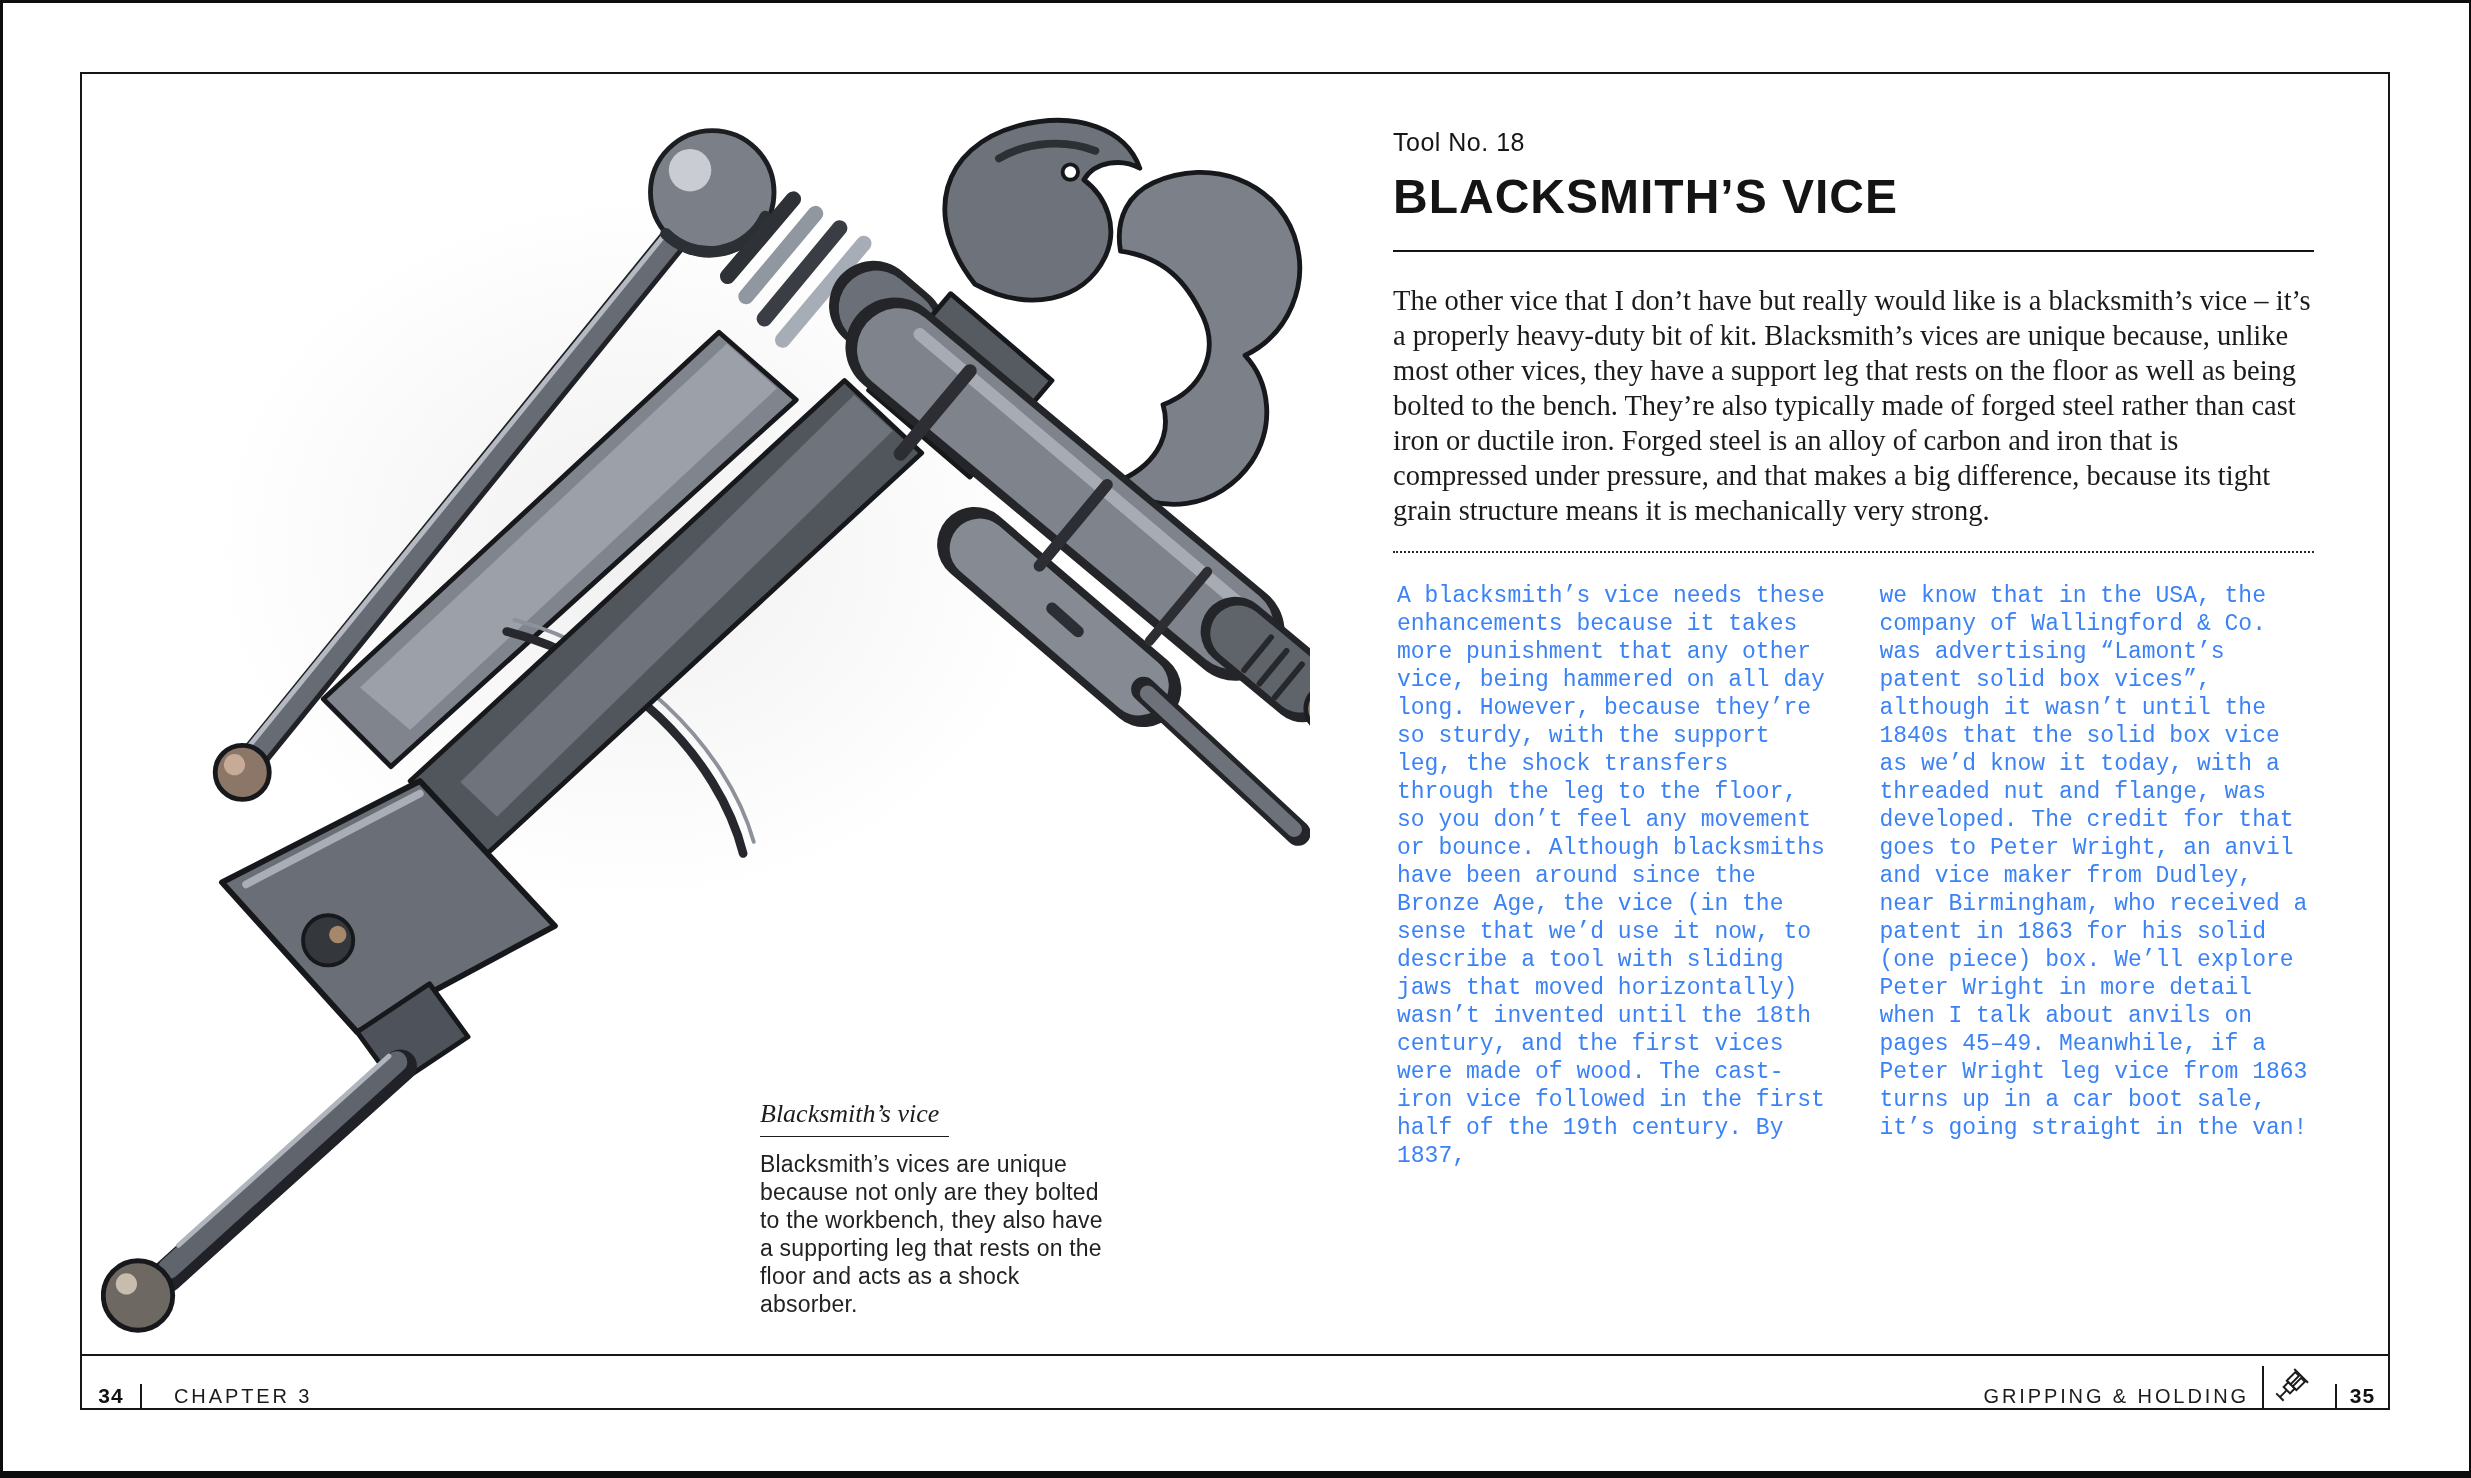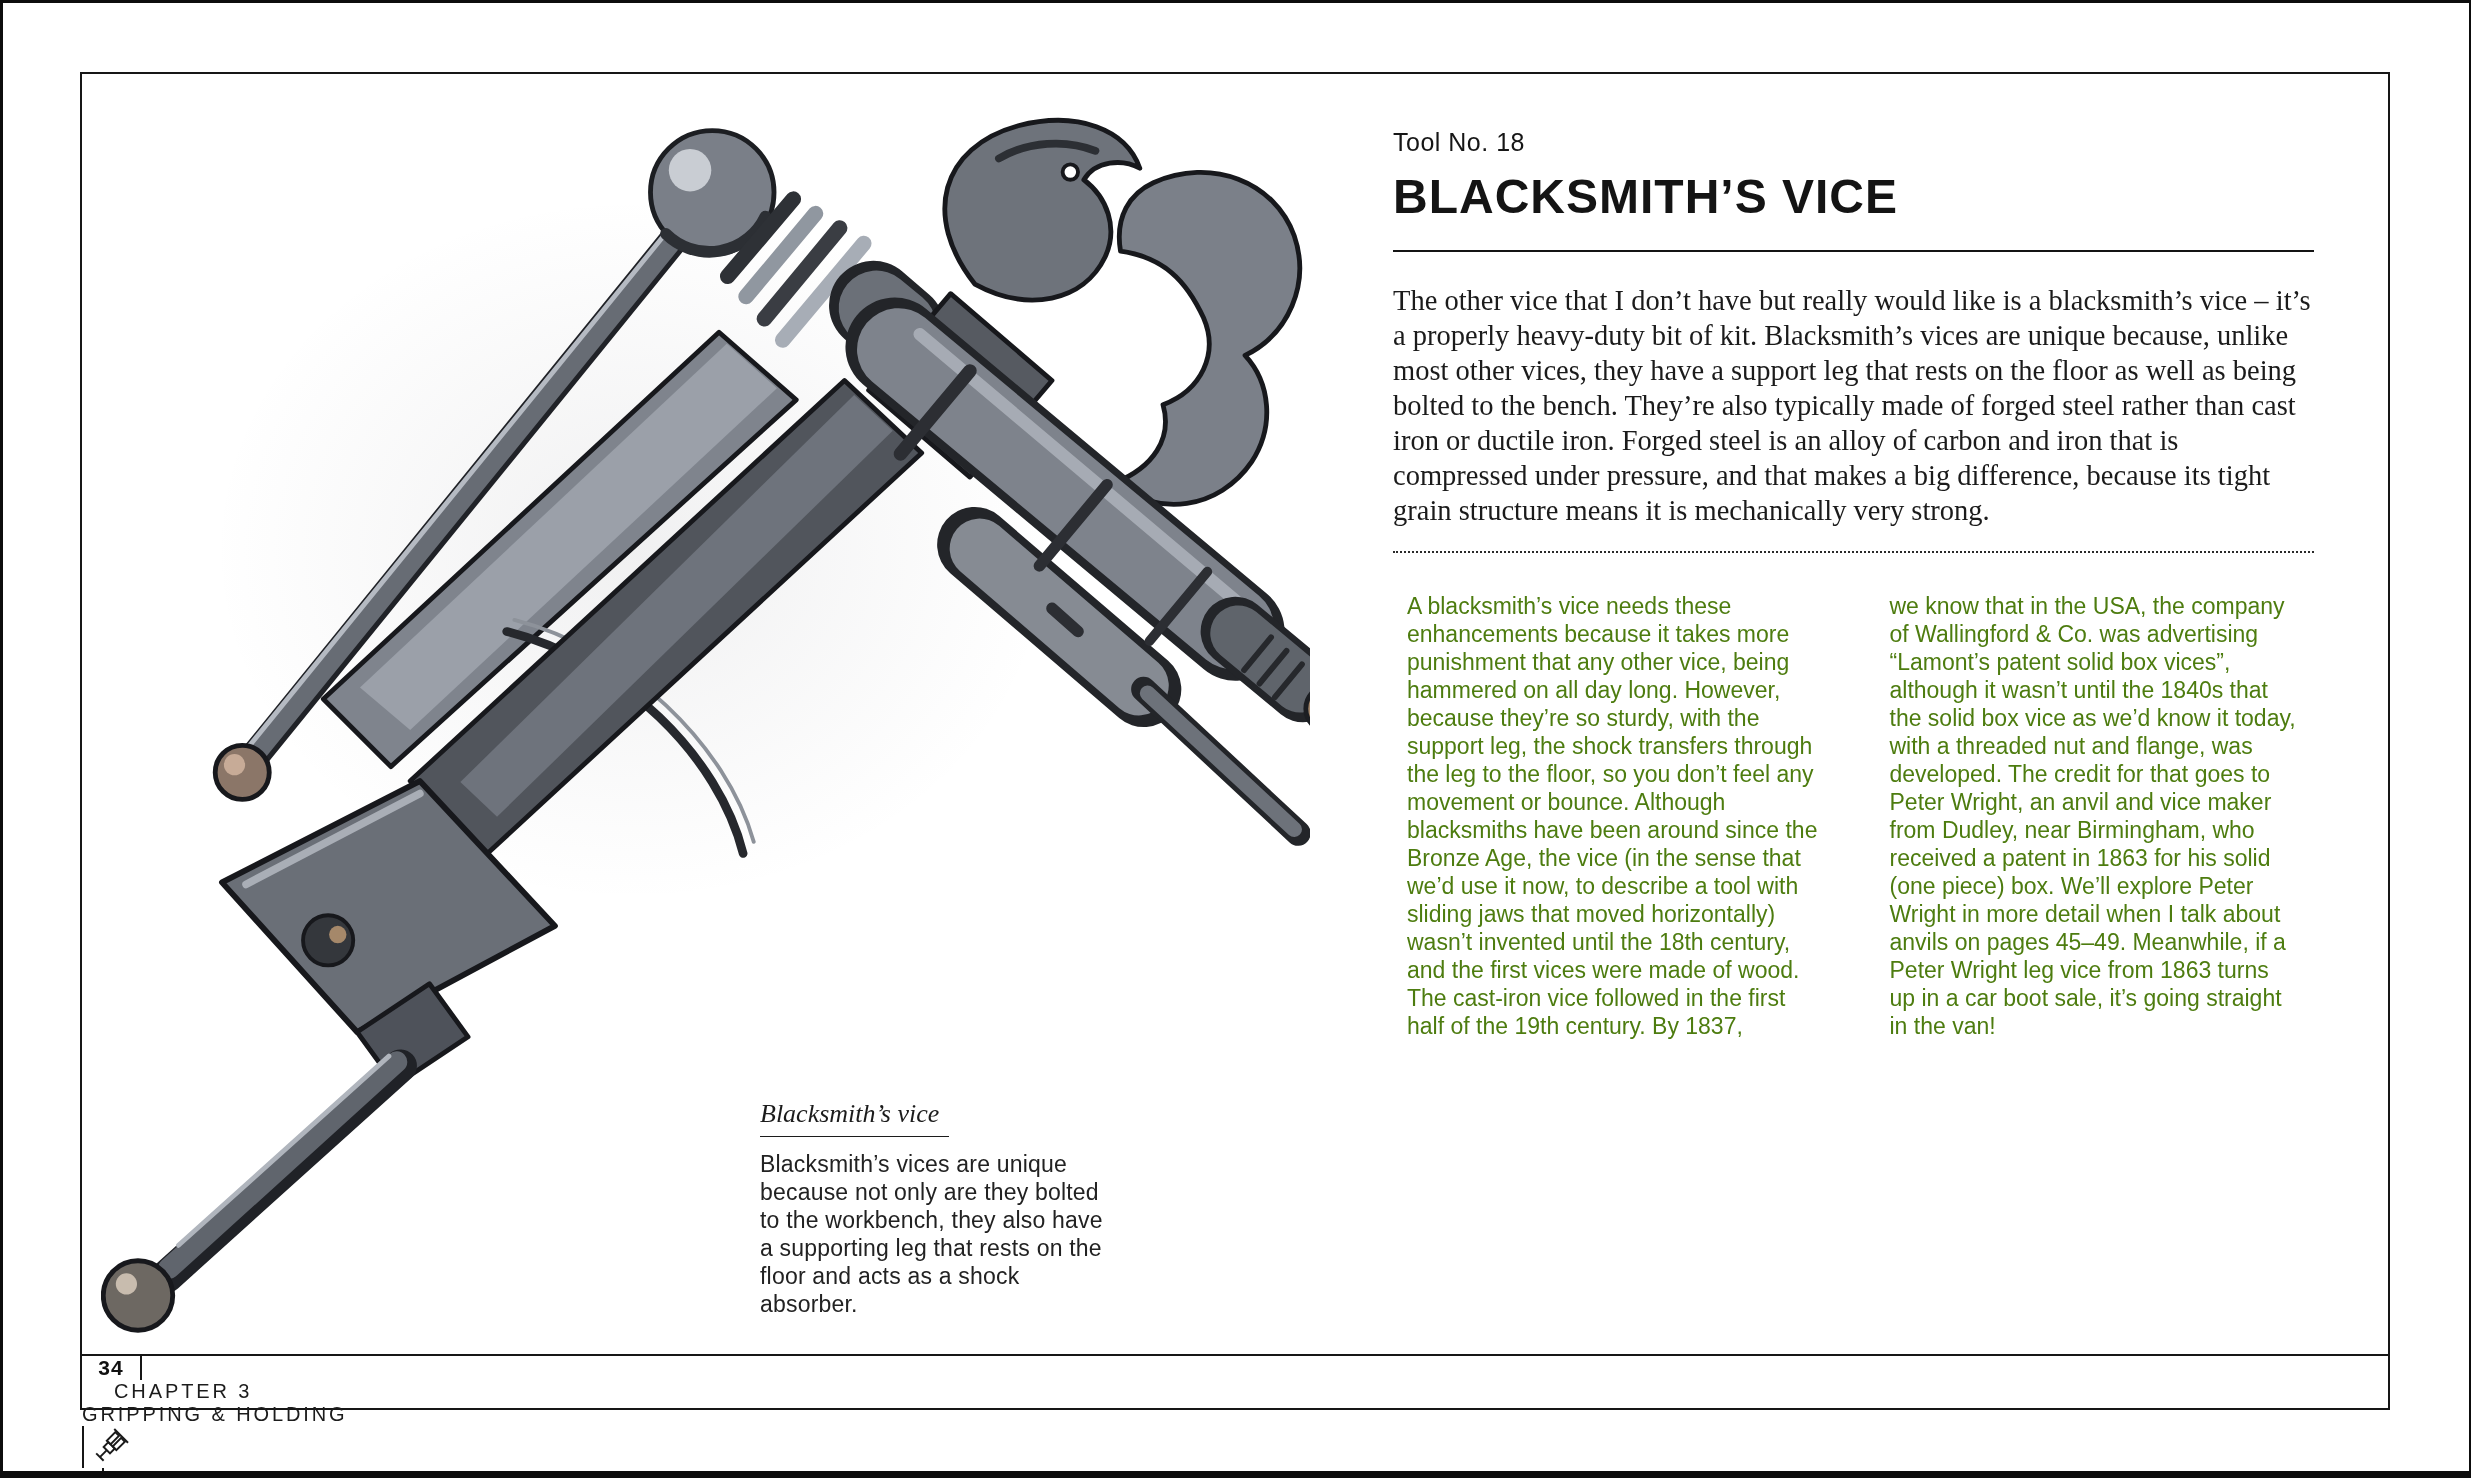--- a/index.html
+++ b/index.html
@@ -47,34 +47,34 @@
   }
   .rule{margin-top:27px;border-top:2.9px solid #141414;height:0;}
   .intro{
     margin:31px 0 16px 0;
     font-family:"Liberation Serif", serif;
     font-size:28.5px;line-height:35px;color:#1b1b1b;
   }
   .dotted{margin-top:23px;border-top:2.9px dotted #2a2a2a;height:0;}
   .columns{display:flex;gap:44px;margin-top:25px;}
   .col{
-    margin:14px;width:438px;
-    font-family:Liberation Sans, sans-serif;
-    font-size:23px;line-height:28px;color:#4d7c0f;
+    margin:4px;width:438px;
+    font-family:Liberation Mono, monospace;
+    font-size:23px;line-height:28px;color:#3b82f6;
   }
   .pullquote{
     position:absolute;left:1313px;top:1070px;width:666px;
     font-family:"Liberation Serif", serif;font-style:italic;font-weight:500;
     font-size:41px;line-height:45px;color:#1e1e1e;
   }
   
   .footer{
     position:absolute;left:0;right:0;bottom:0;height:52px;
     border-top:2.9px solid #161616;
-    display:flex;align-items:flex-start;flex-direction:column;
+    display:flex;align-items:flex-end;
   }
   .f-cell{display:flex;align-items:center;justify-content:center;box-sizing:border-box;}
   .f-pageno{width:60px;font-size:21px;font-weight:700;letter-spacing:1px;color:#111;}
   .f-pageno.left{border-right:2.9px solid #161616;}
   .f-pageno.right{width:53px;border-left:2.9px solid #161616;margin-left:20px;}
   .f-chapter{padding-left:32px;font-size:20px;letter-spacing:2.9px;color:#1c1c1c;}
   .f-spacer{flex:1;}
   .f-section{padding-right:13px;font-size:20px;letter-spacing:2.9px;color:#1c1c1c;}
   .f-icon{width:53px;border-left:2.9px solid #161616;}
 </style>

